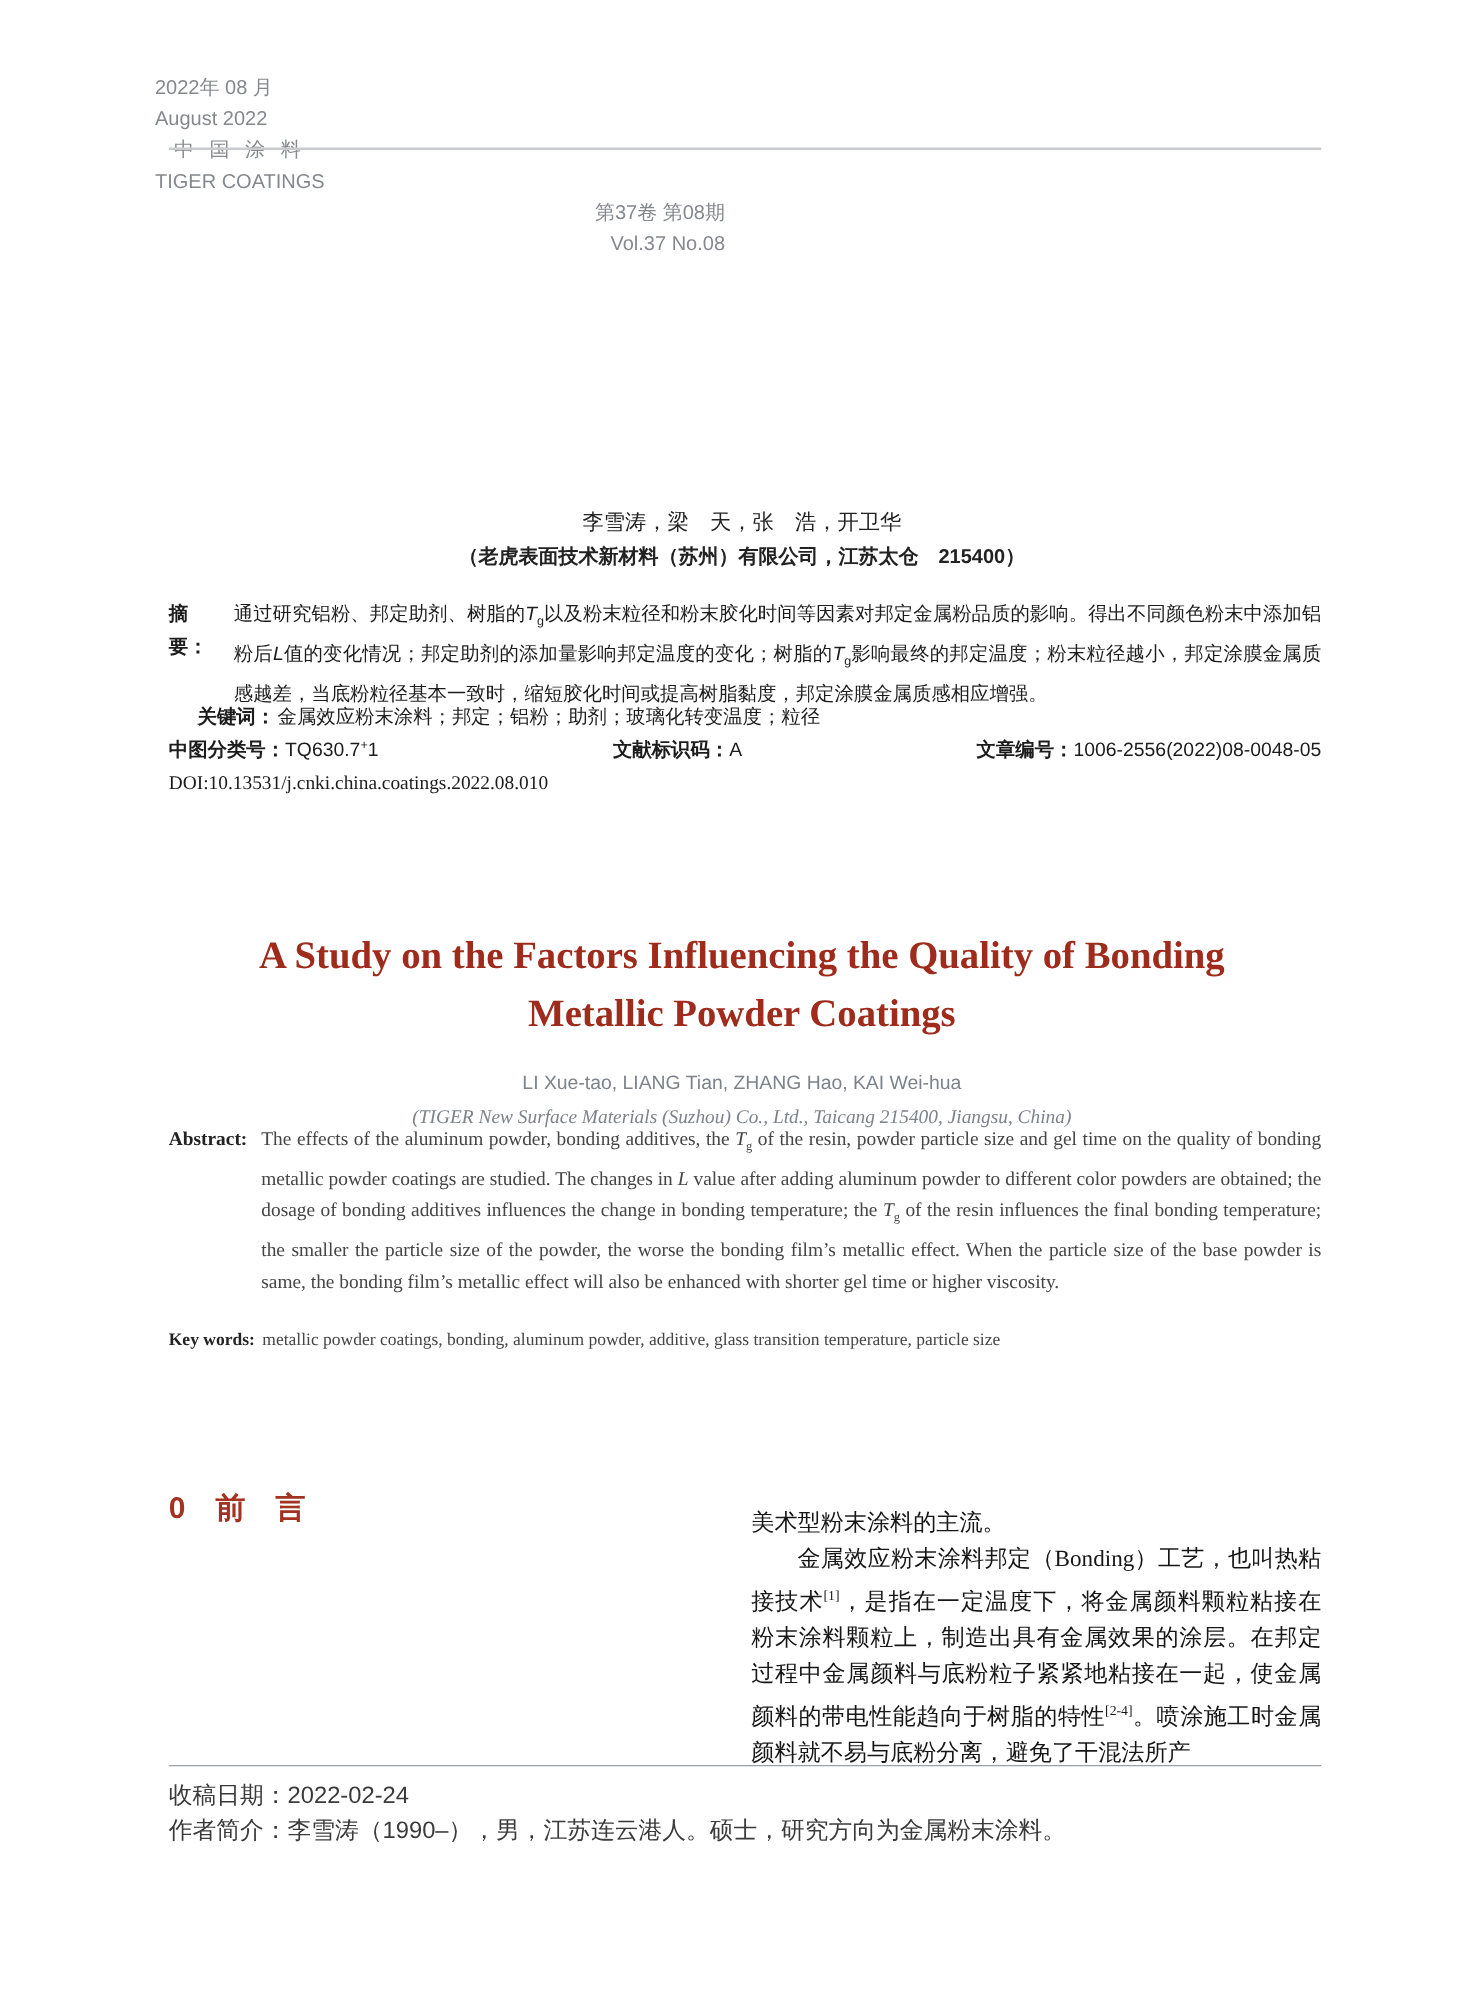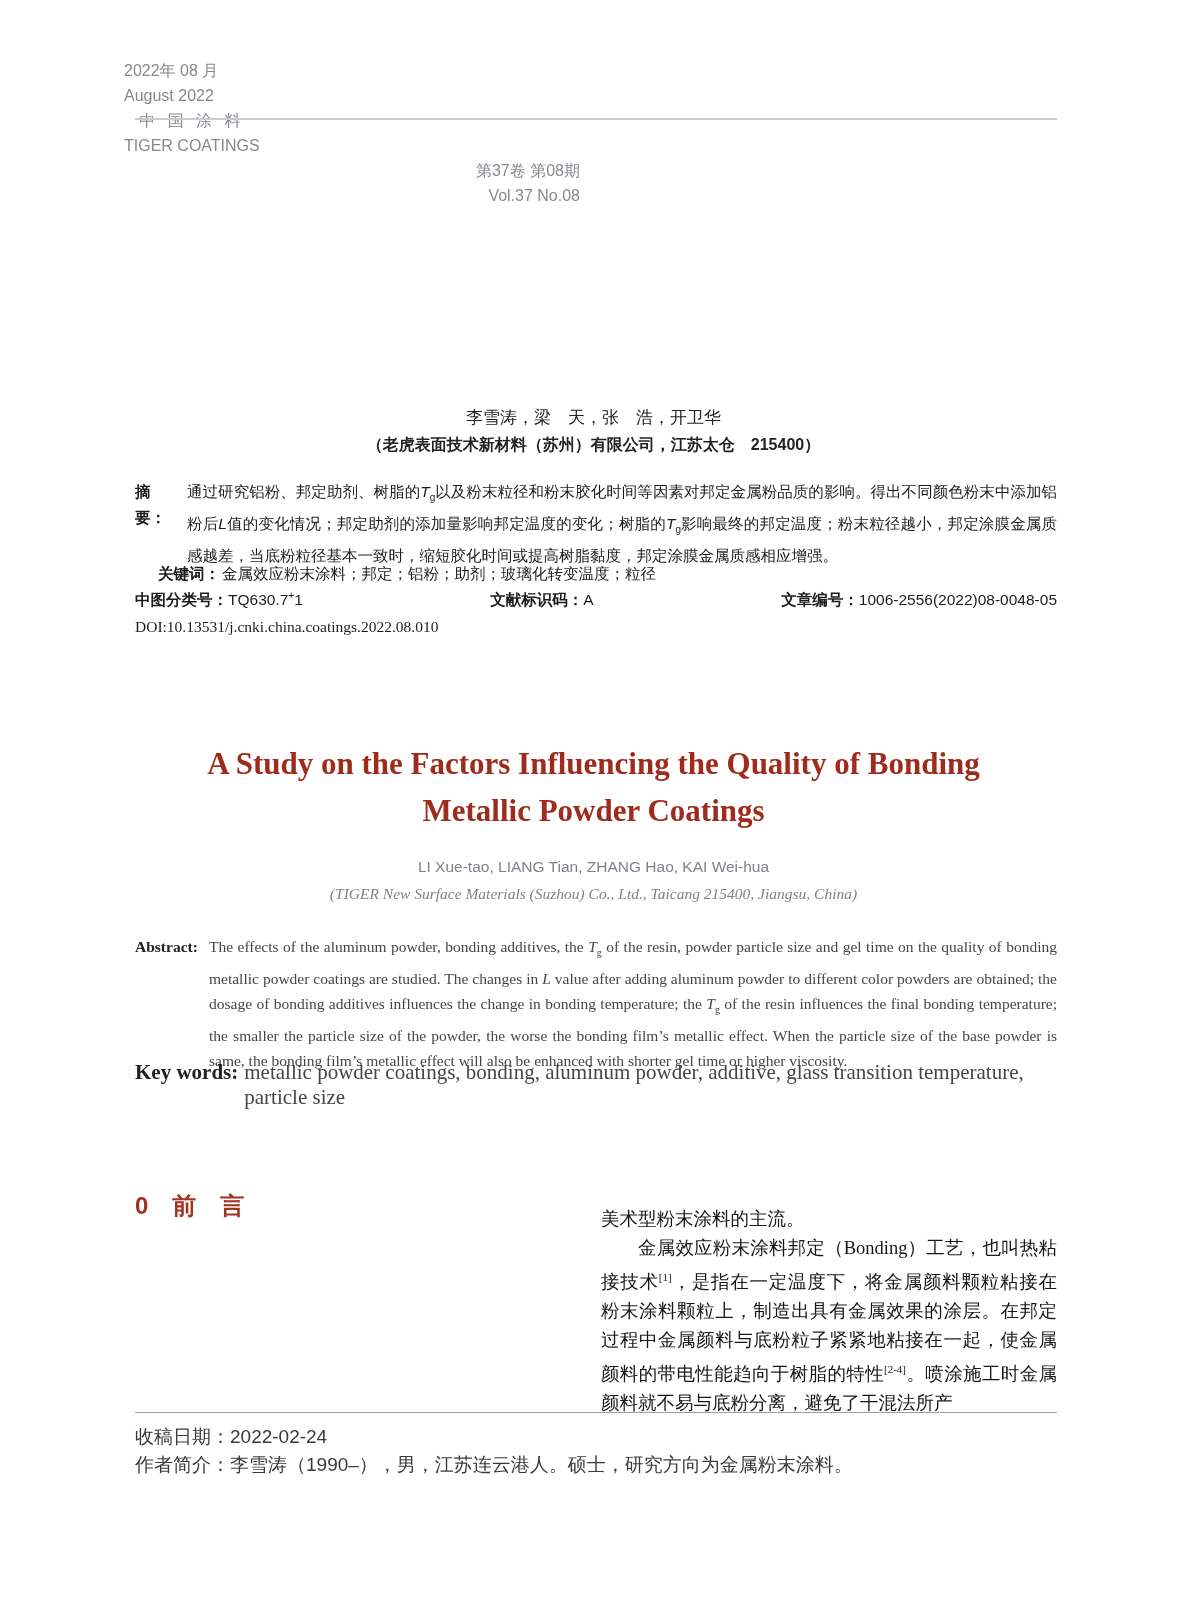--- a/index.html
+++ b/index.html
@@ -67,30 +67,30 @@
   .en-authors {
     position:absolute; top:858px; left:0; width:100%;
     text-align:center; font-size:15.5px; color:#7d838a;
   }
   .en-affiliation {
     position:absolute; top:885px; left:0; width:100%;
     text-align:center; font-family:"Liberation Serif", serif;
     font-style:italic; font-size:15.5px; color:#7d838a;
   }
   .en-abstract {
-    position:absolute; top:934px; left:135px; width:922px;
+    position:absolute; top:899px; left:135px; width:922px;
     display:flex; font-family:"Liberation Serif", serif;
     font-size:15.5px; line-height:25.5px; color:#454545;
   }
   .en-abstract .lbl { flex:0 0 74px; font-weight:700; color:#222; }
   .en-abstract .txt { flex:1; text-align:justify; }
   .en-keywords {
     position:absolute; top:1060px; left:135px; width:922px;
     display:flex; font-family:"Liberation Serif", serif;
-    font-size:21px; line-height:25px; color:#454545;
+    font-size:14px; line-height:25px; color:#454545;
   }
   .en-keywords .lbl { font-weight:700; color:#222; margin-right:6px; white-space:nowrap; }
   
   .section-heading {
     position:absolute; top:1190px; left:135px;
     color:#a33220; font-size:24px; font-weight:700;
   }
   .body-col {
     position:absolute; font-family:"Liberation Serif", serif;
     font-size:18.5px; line-height:29px; color:#161616; text-align:justify;

